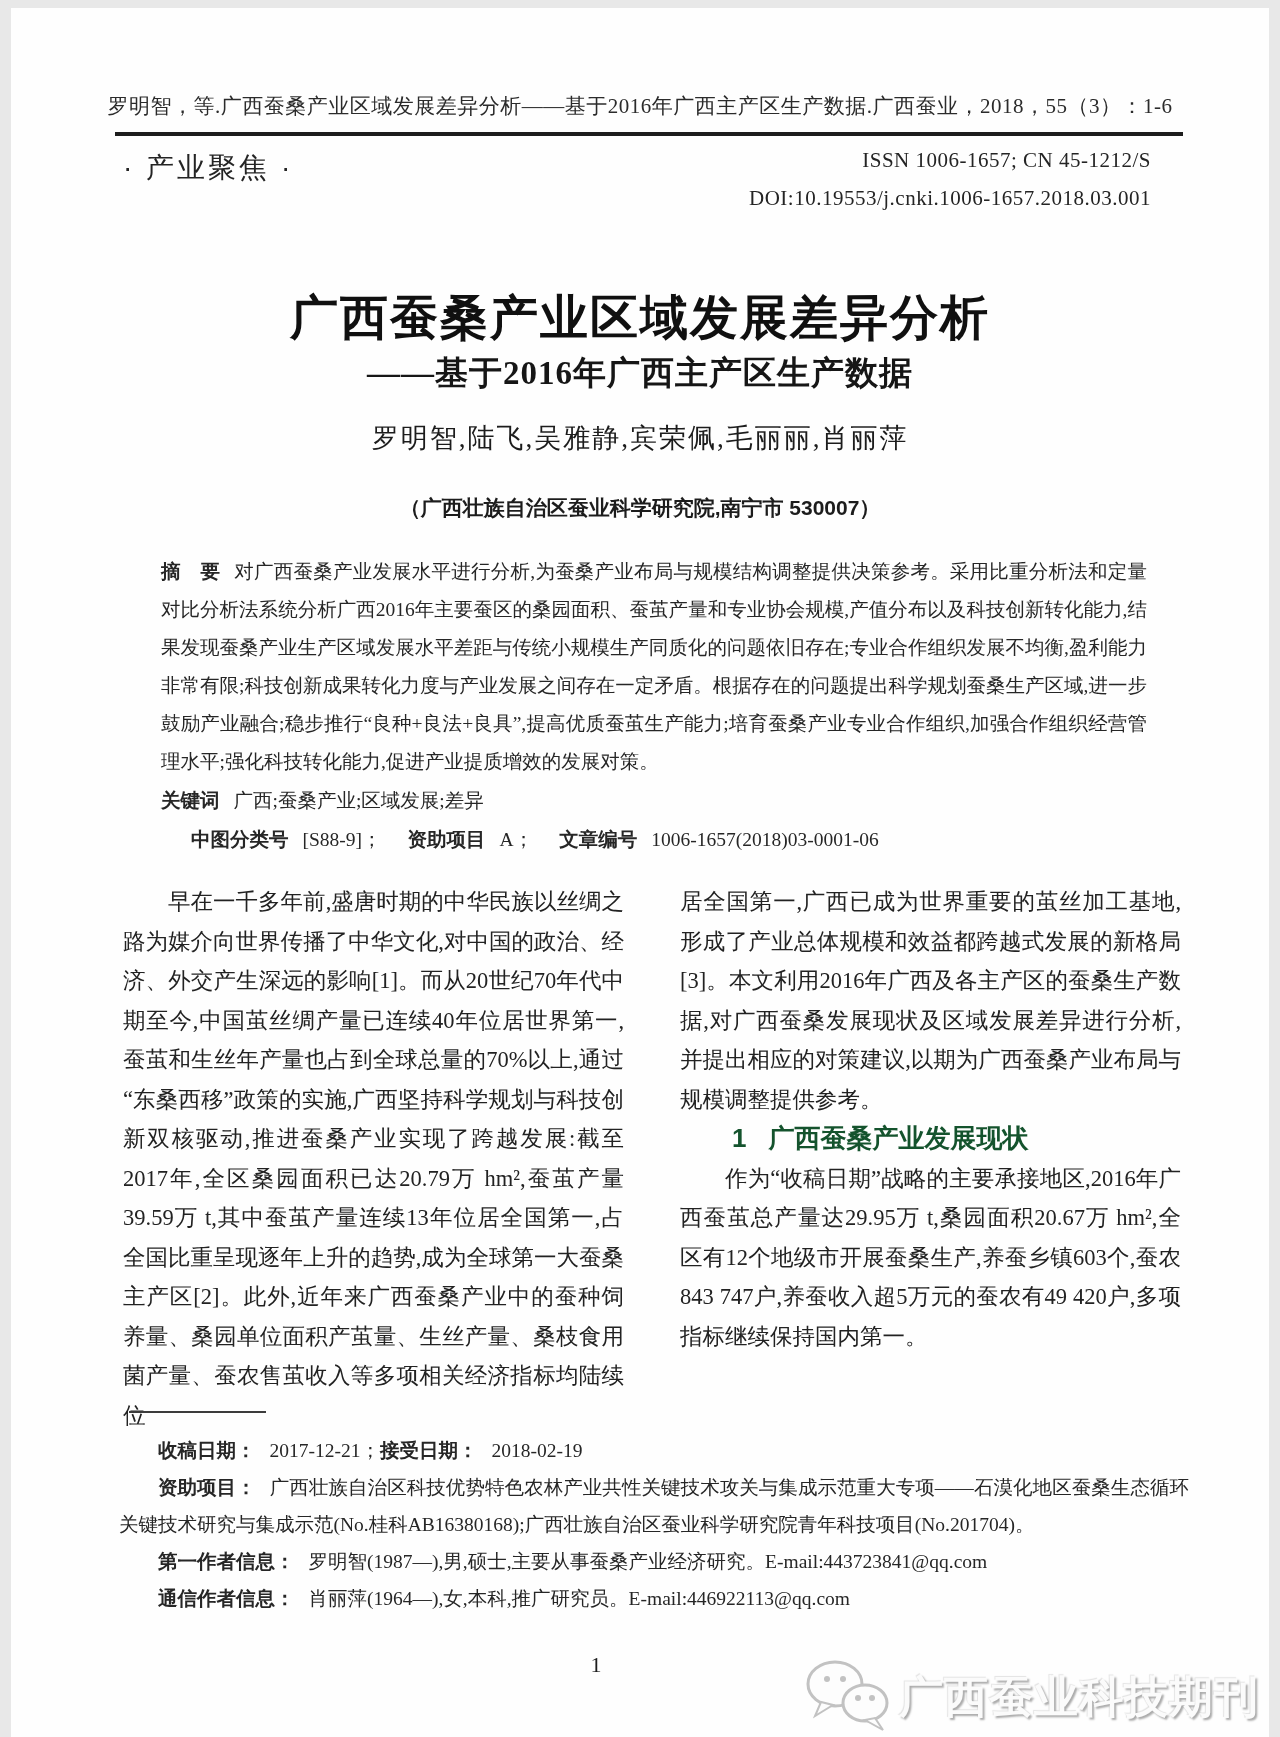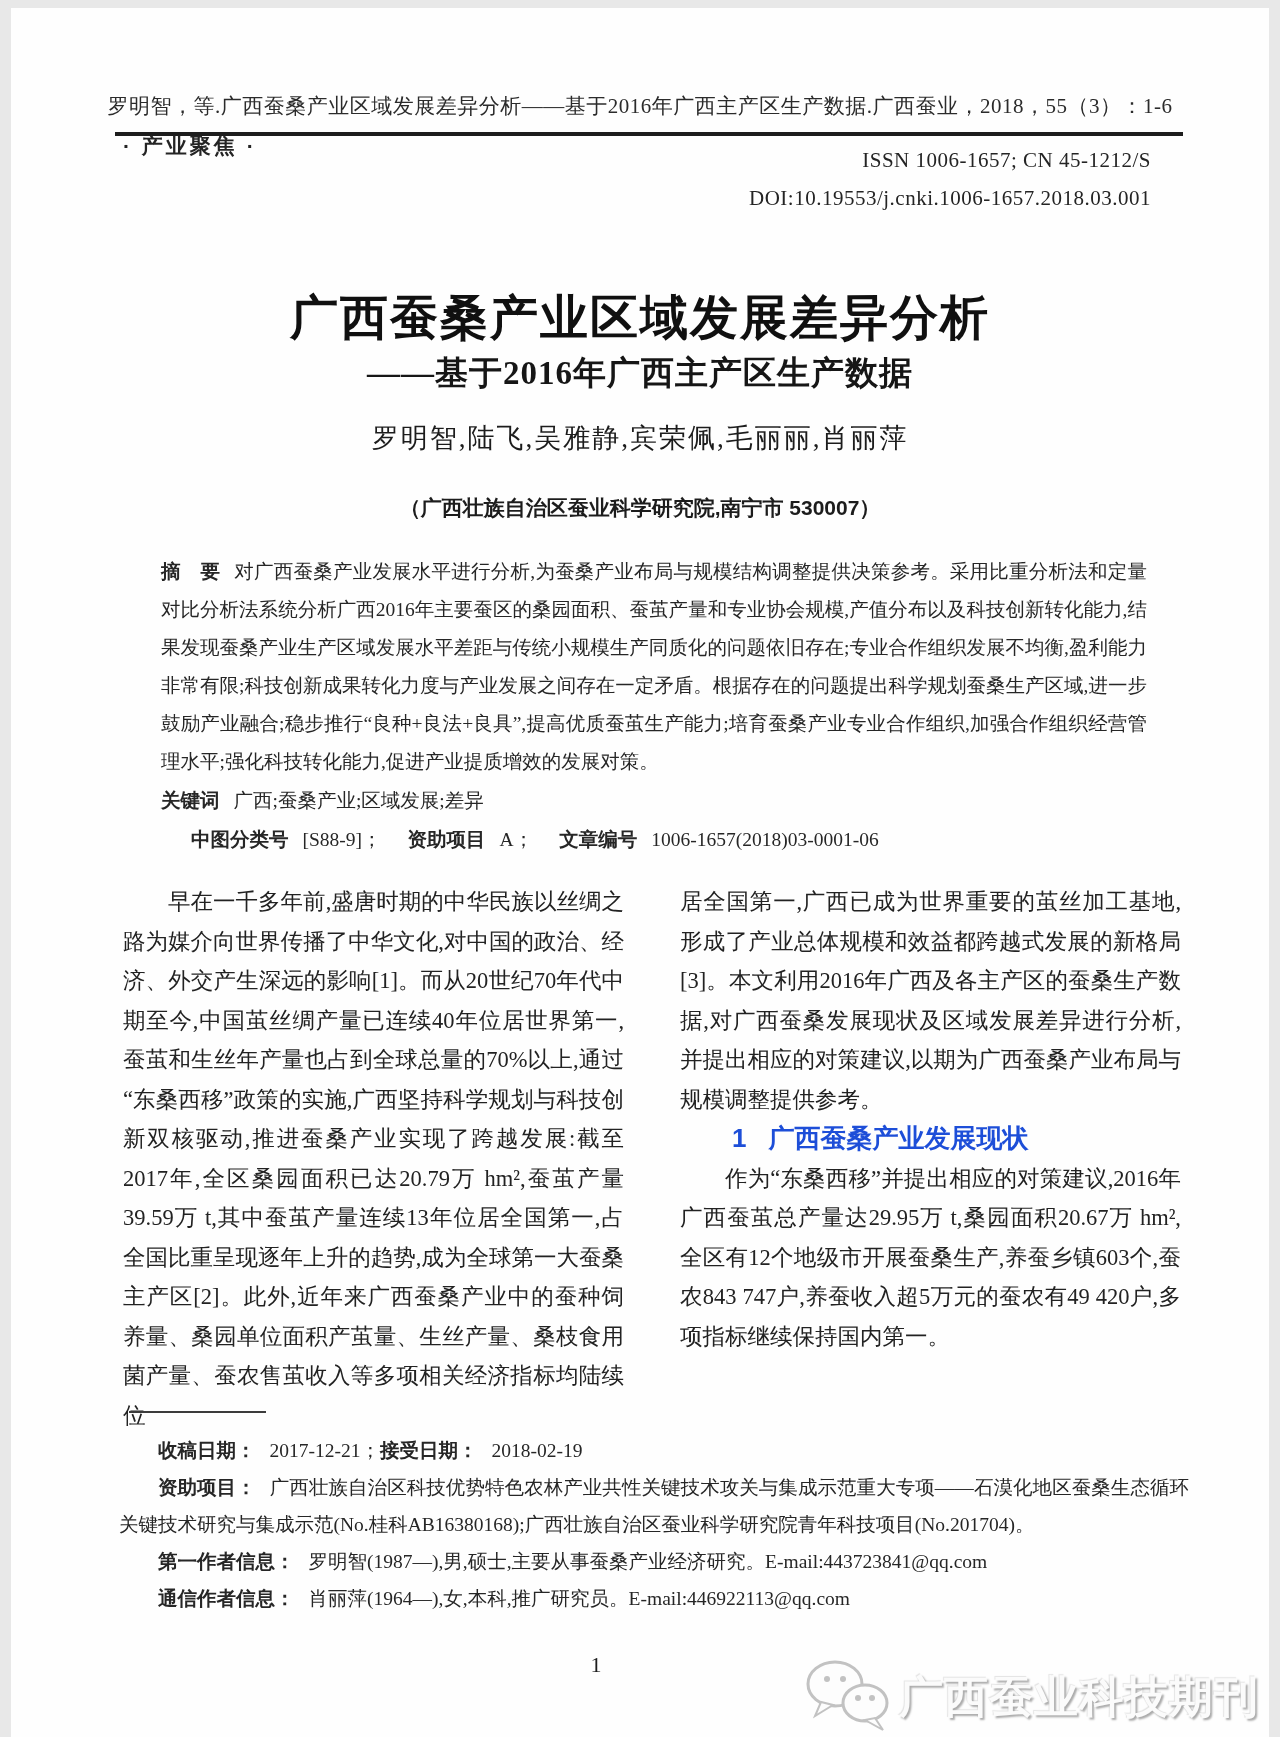--- a/index.html
+++ b/index.html
@@ -4,41 +4,41 @@
 <style>
   html,body { margin:0; padding:0; background:#e8e8e8; }
   .page {
     position:relative; width:1258px; height:1737px; margin:8px auto;
     background:#fefefe; color:#242424; overflow:hidden;
     font-family:"Liberation Serif", serif;
   }
   
   .running-head { position:absolute; top:84px; left:0; width:100%; text-align:center; font-size:21px; color:#2b2b2b; letter-spacing:0.5px; }
   .head-rule { position:absolute; top:124px; left:104px; width:1068px; height:4px; background:#1d1d1d; }
-  .column-tag { position:absolute; top:124px; left:112px; font-size:21px; font-weight:bold; font-family:"Liberation Sans", sans-serif; letter-spacing:3px; }
+  .column-tag { position:absolute; top:141px; left:112px; font-size:28px; font-weight:normal; font-family:"Liberation Sans", sans-serif; letter-spacing:3px; }
   .issn-line { position:absolute; top:140px; right:118px; font-size:21px; letter-spacing:0.5px; }
   .doi-line { position:absolute; top:178px; right:118px; font-size:21px; letter-spacing:0.5px; }
   
   .art-title { position:absolute; top:246px; left:0; width:100%; text-align:center; font-size:48px; font-weight:bold; color:#101010; letter-spacing:2px;font-family:Liberation Mono, monospace; }
   .art-subtitle { position:absolute; top:316px; left:0; width:100%; text-align:center; font-size:33px; font-weight:bold; color:#161616; letter-spacing:1px; }
   .art-authors { position:absolute; top:412px; left:0; width:100%; text-align:center; font-size:27px; letter-spacing:2px; color:#1c1c1c; }
   .art-affiliation { position:absolute; top:486px; left:0; width:100%; text-align:center; font-size:21px; font-weight:bold; font-family:"Liberation Sans", sans-serif; color:#1c1c1c; }
   
   .abstract-block { position:absolute; top:544px; left:150px; width:986px; font-size:19.5px; line-height:38px; text-align:justify; color:#262626; }
   .abstract-block p { margin:0; }
   .meta-label { font-weight:bold; font-family:"Liberation Sans", sans-serif; margin-right:14px; }
   .clc-line .meta-label { margin-left:10px; }
   .clc-line .meta-label:first-child { margin-left:0;padding-left:30px; }
   .clc-value { margin-right:16px; }
   
   .body-columns { position:absolute; top:874px; left:112px; width:1058px; display:flex; gap:56px; font-size:22.5px; line-height:39.5px; text-align:justify; color:#222; }
   .col { width:501px; }
   .col p { margin:0; text-indent:2em; }
   .col p.continues { text-indent:0; }
-  .section-heading { font-family:"Liberation Sans", sans-serif; font-weight:bold; font-size:26px; margin:20px 0 16px 0; text-indent:0; text-align:left; color:#1d4ed8; }
+  .section-heading { font-family:"Liberation Sans", sans-serif; font-weight:bold; font-size:26px; margin:20px 0 16px 0; text-indent:0; text-align:left; color:#14532d; }
   .section-heading .sec-no { margin-right:22px; }
   
   .footnote-rule { position:absolute; top:1403px; left:118px; width:137px; height:2px; background:#3c3c3c; }
   .footnotes { position:absolute; top:1424px; left:108px; width:1070px; font-size:19.5px; line-height:37px; text-align:justify; color:#262626; }
   .footnotes p { margin:0; text-indent:2em; }
   
   .page-number { position:absolute; top:1644px; left:0; width:1170px; text-align:center; font-size:22px; color:#1d1d1d; }
   .watermark { position:absolute; top:1650px; right:10px; display:flex; align-items:center; gap:4px; }
   .watermark-text {
     font-family:"Liberation Sans", sans-serif; font-weight:bold; font-size:44px; letter-spacing:1px;
@@ -67,21 +67,21 @@
     <p class="clc-line"><span class="meta-label">中图分类号</span><span class="clc-value">[S88-9]；</span><span class="meta-label">资助项目</span><span class="clc-value">A；</span><span class="meta-label">文章编号</span><span class="clc-value">1006-1657(2018)03-0001-06</span></p>
   </div>
 
   <div class="body-columns">
     <div class="col">
       <p>早在一千多年前,盛唐时期的中华民族以丝绸之路为媒介向世界传播了中华文化,对中国的政治、经济、外交产生深远的影响[1]。而从20世纪70年代中期至今,中国茧丝绸产量已连续40年位居世界第一,蚕茧和生丝年产量也占到全球总量的70%以上,通过“东桑西移”政策的实施,广西坚持科学规划与科技创新双核驱动,推进蚕桑产业实现了跨越发展:截至2017年,全区桑园面积已达20.79万 hm²,蚕茧产量39.59万 t,其中蚕茧产量连续13年位居全国第一,占全国比重呈现逐年上升的趋势,成为全球第一大蚕桑主产区[2]。此外,近年来广西蚕桑产业中的蚕种饲养量、桑园单位面积产茧量、生丝产量、桑枝食用菌产量、蚕农售茧收入等多项相关经济指标均陆续位</p>
     </div>
     <div class="col">
       <p class="continues">居全国第一,广西已成为世界重要的茧丝加工基地,形成了产业总体规模和效益都跨越式发展的新格局[3]。本文利用2016年广西及各主产区的蚕桑生产数据,对广西蚕桑发展现状及区域发展差异进行分析,并提出相应的对策建议,以期为广西蚕桑产业布局与规模调整提供参考。</p>
       <p class="section-heading"><span class="sec-no">1</span><span>广西蚕桑产业发展现状</span></p>
-      <p>作为“东桑西移”并提出相应的对策建议,2016年广西蚕茧总产量达29.95万 t,桑园面积20.67万 hm²,全区有12个地级市开展蚕桑生产,养蚕乡镇603个,蚕农843 747户,养蚕收入超5万元的蚕农有49 420户,多项指标继续保持国内第一。</p>
+      <p>作为“收稿日期”战略的主要承接地区,2016年广西蚕茧总产量达29.95万 t,桑园面积20.67万 hm²,全区有12个地级市开展蚕桑生产,养蚕乡镇603个,蚕农843 747户,养蚕收入超5万元的蚕农有49 420户,多项指标继续保持国内第一。</p>
     </div>
   </div>
 
   <div class="footnote-rule"></div>
   <div class="footnotes">
     <p><span class="meta-label">收稿日期：</span><span>2017-12-21；</span><span class="meta-label">接受日期：</span><span>2018-02-19</span></p>
     <p><span class="meta-label">资助项目：</span><span>广西壮族自治区科技优势特色农林产业共性关键技术攻关与集成示范重大专项——石漠化地区蚕桑生态循环关键技术研究与集成示范(No.桂科AB16380168);广西壮族自治区蚕业科学研究院青年科技项目(No.201704)。</span></p>
     <p><span class="meta-label">第一作者信息：</span><span>罗明智(1987—),男,硕士,主要从事蚕桑产业经济研究。E-mail:443723841@qq.com</span></p>
     <p><span class="meta-label">通信作者信息：</span><span>肖丽萍(1964—),女,本科,推广研究员。E-mail:446922113@qq.com</span></p>
   </div>

